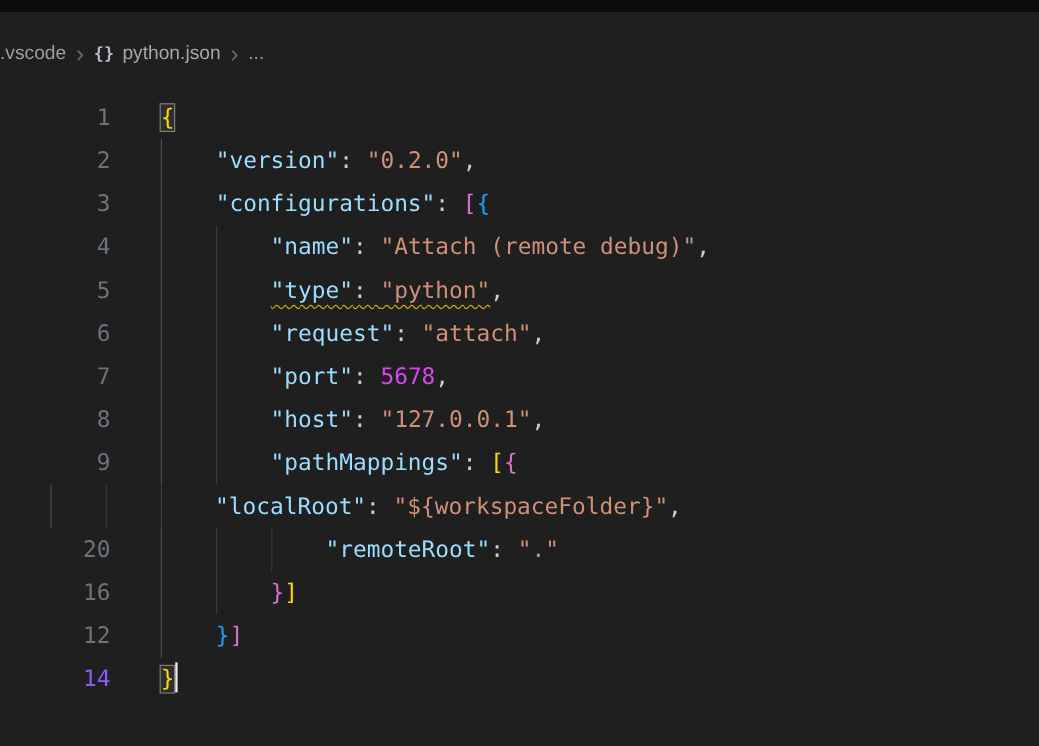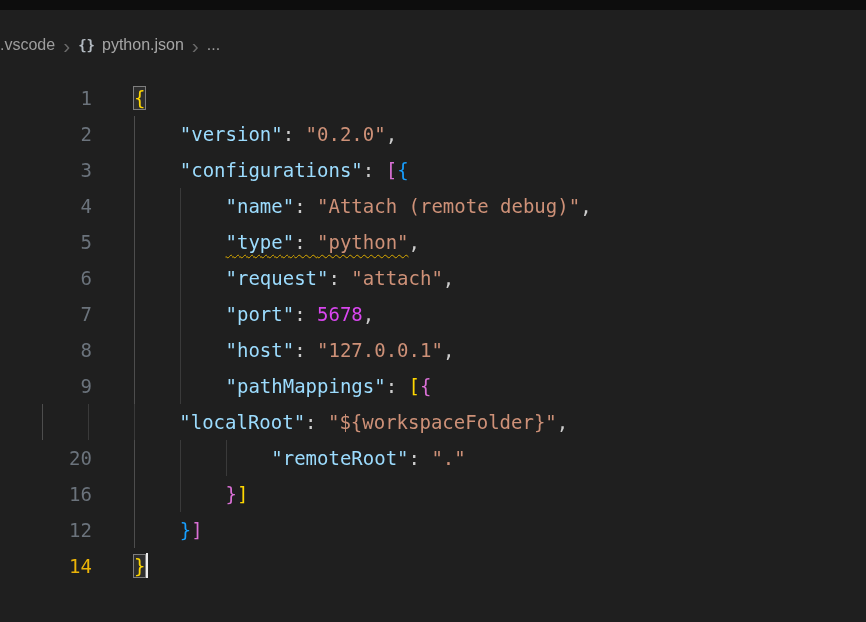--- a/index.html
+++ b/index.html
@@ -14,21 +14,21 @@
     font-family:"Liberation Sans", sans-serif; font-size:16px; color:#9d9d9d; gap:6px;margin-top:26px;
   }
   .crumb { cursor:pointer; }
   .crumb.file { display:flex; align-items:center; gap:7px; color:#a6a6a6; }
   .json-icon { font-family:"DejaVu Sans Mono", monospace; font-size:14px; font-weight:bold; color:#b3bac1; }
   .sep { color:#6a6a6a; font-size:21px; line-height:1; padding:0 2px; transform:translateY(-1px); }
 
   .editor { font-family:"DejaVu Sans Mono","Liberation Mono", monospace; font-size:19px; }
   .code-line { display:flex; height:36px; line-height:36px; }
   .line-number { width:92px; text-align:right; color:#6b737c; flex:0 0 92px; }
-  .code-line.active .line-number { color:#eab308; }
+  .code-line.active .line-number { color:#8b5cf6; }
   .line-content { margin-left:42px; white-space:pre; color:#cccccc; }
 
   .ind { display:inline-block; width:4ch; height:36px; border-left:1px solid #3a3a3a; vertical-align:top; }
   .ind.first { border-left-color:#4d4d4d; }
 
   .tok-key    { color:#9cdcfe; }
   .tok-string { color:#ce9178; }
   .tok-number { color:#d946ef; }
   .tok-punct  { color:#cccccc; }
   .tok-b1 { color:#ffd700; }

